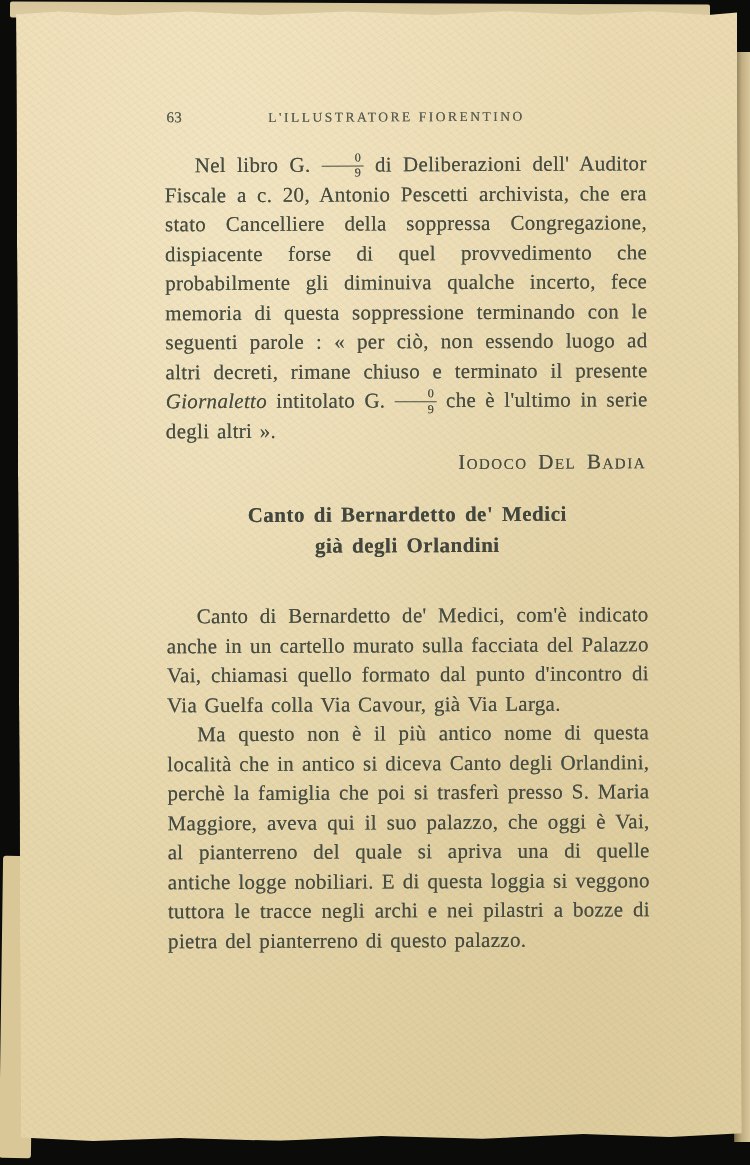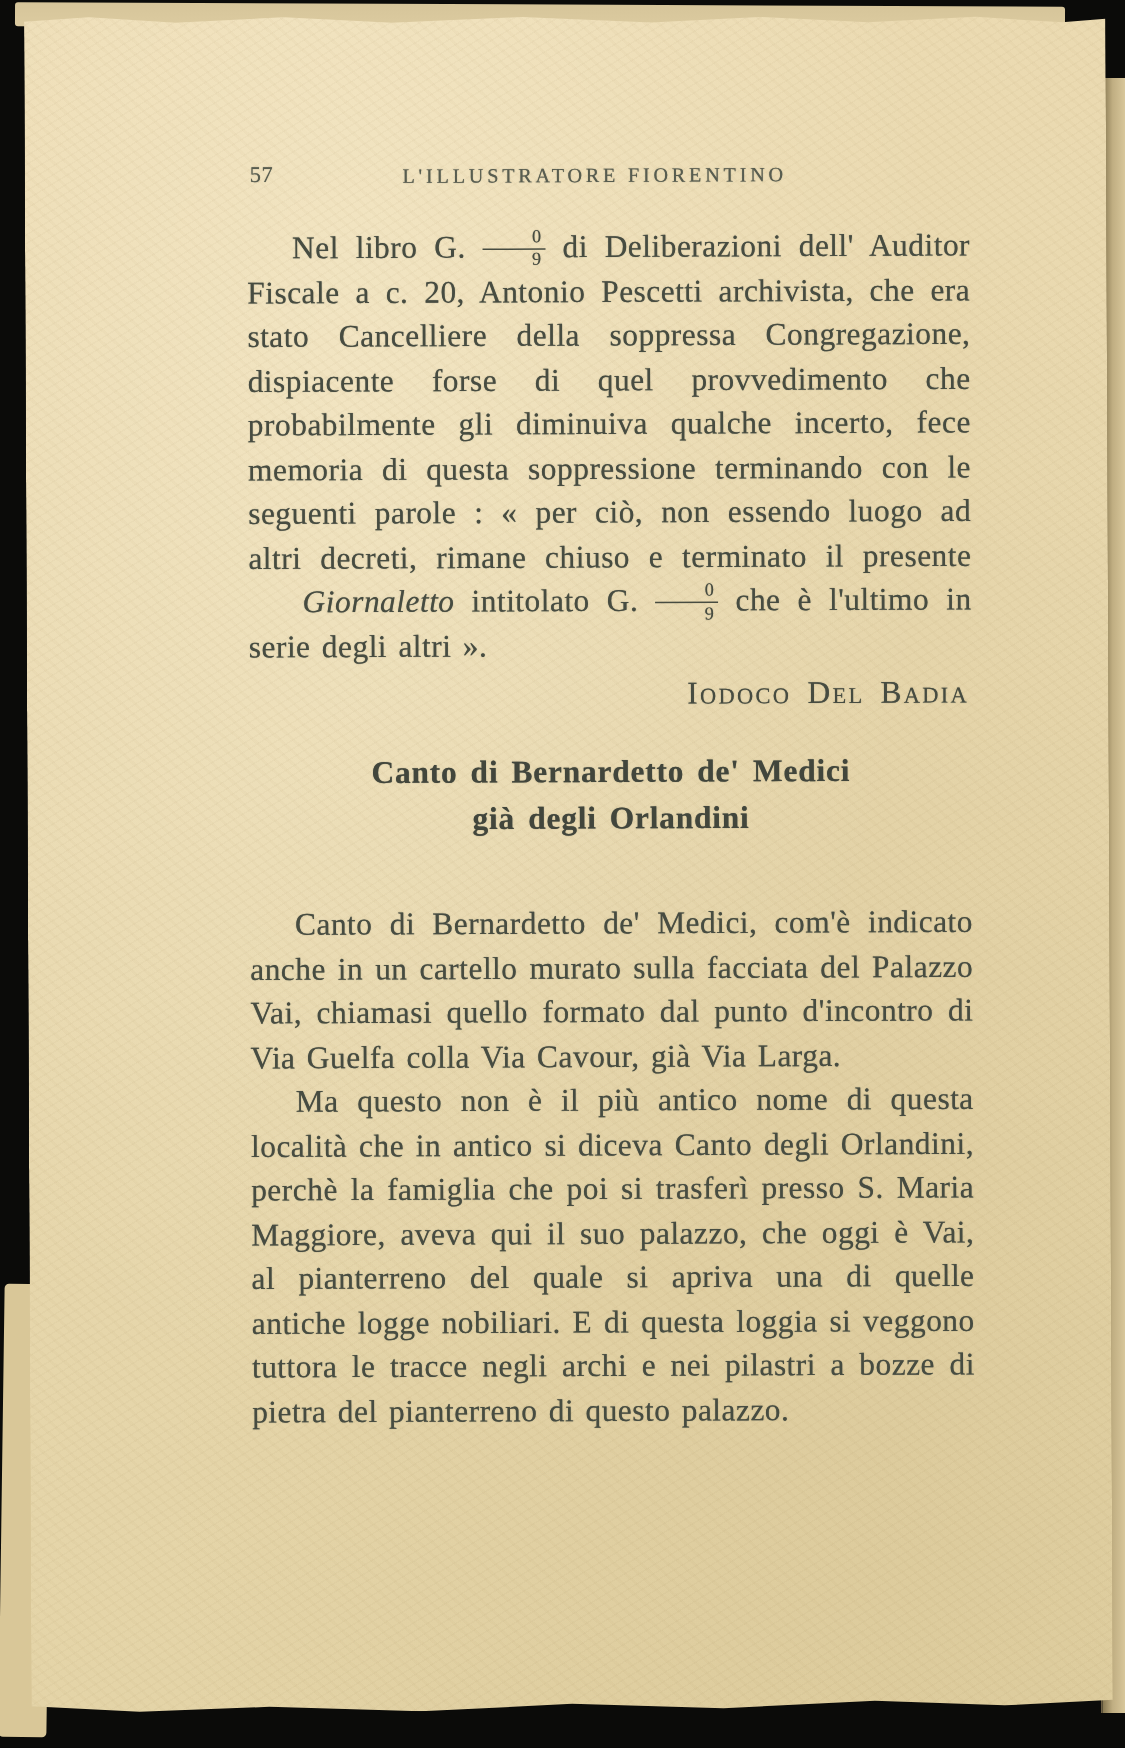--- a/index.html
+++ b/index.html
@@ -57,21 +57,21 @@
   .running-title{
     text-align:center;font-size:13.5px;letter-spacing:2.5px;
     padding-right:18px;
   }
   p.body-par{
     margin:0;text-align:justify;text-justify:inter-word;
     word-spacing:2px;
   }
   p.first{margin-top:28px;}
   p.body-par{text-indent:30px;}
-  .it{font-style:italic;margin-left:36px;}
+  .it{font-style:italic;}
   .frac{
     display:inline-block;vertical-align:-0.45em;text-align:center;
     font-size:0.58em;line-height:1.1;letter-spacing:0;
   }
   .frac .num{display:block;border-bottom:1.3px solid currentColor;padding:0 3px 0.5px;}
   .frac .den{display:block;padding-top:0.5px;}
   .signature{
     margin:2px 2px 0 0;text-align:right;
     font-variant:small-caps;font-size:21px;letter-spacing:1.5px;
     word-spacing:4px;
@@ -88,21 +88,21 @@
 
 <div class="stage">
   <div class="under-top"></div>
   <div class="under-left"></div>
   <div class="side-stack"></div>
 
   <div class="main-page">
     <div class="content">
 
       <div class="running-head">
-        <span class="page-number">57</span>
+        <span class="page-number">63</span>
         <div class="running-title">L'ILLUSTRATORE FIORENTINO</div>
       </div>
 
       <p class="body-par first"><span>Nel libro G. </span><span class="frac"><span class="num">0</span><span class="den">9</span></span><span> di Deliberazioni dell' Auditor Fiscale a c. 20, Antonio Pescetti archivista, che era stato Cancelliere della soppressa Congregazione, dispiacente forse di quel provvedimento che probabilmente gli diminuiva qualche incerto, fece memoria di questa soppressione terminando con le seguenti parole : « per ciò, non essendo luogo ad altri decreti, rimane chiuso e terminato il presente </span><span class="it">Giornaletto</span><span> intitolato G. </span><span class="frac"><span class="num">0</span><span class="den">9</span></span><span> che è l'ultimo in serie degli altri ».</span></p>
 
       <div class="signature">Iodoco Del Badia</div>
 
       <div class="heading">
         <div>Canto di Bernardetto de' Medici</div>
         <div>già degli Orlandini</div>

